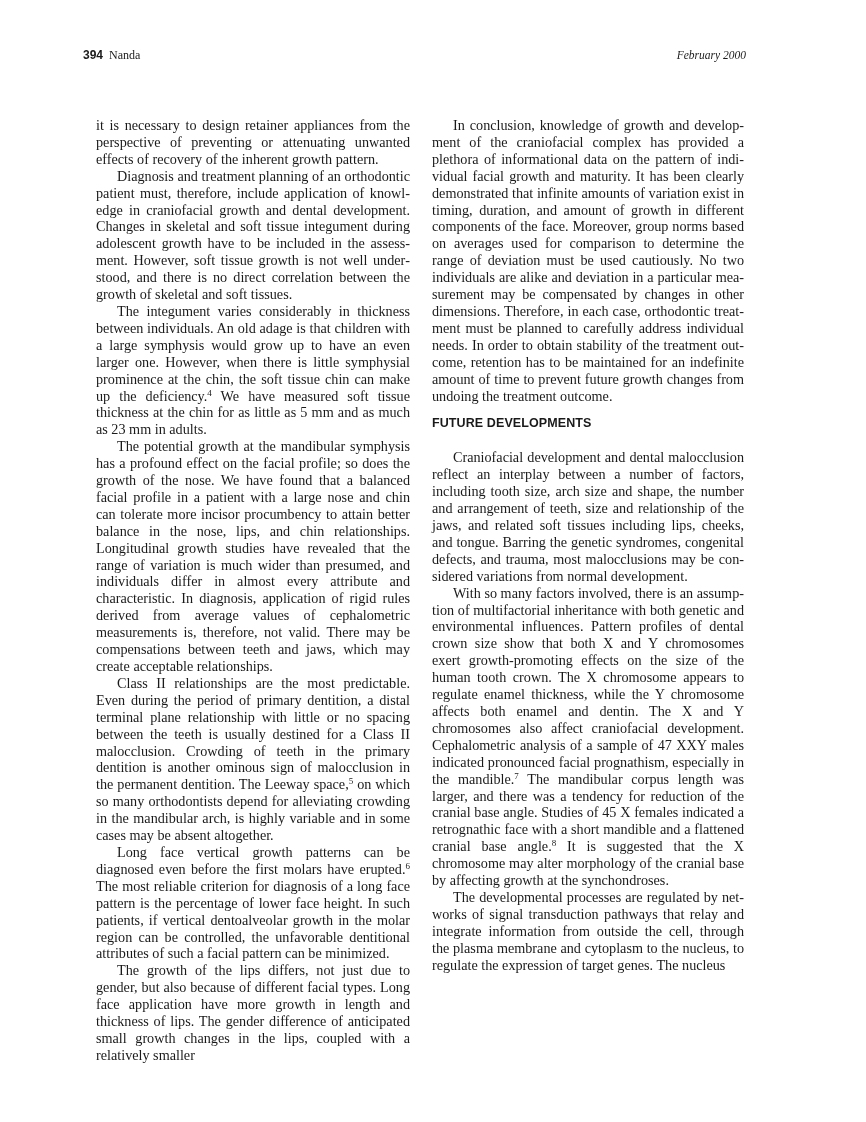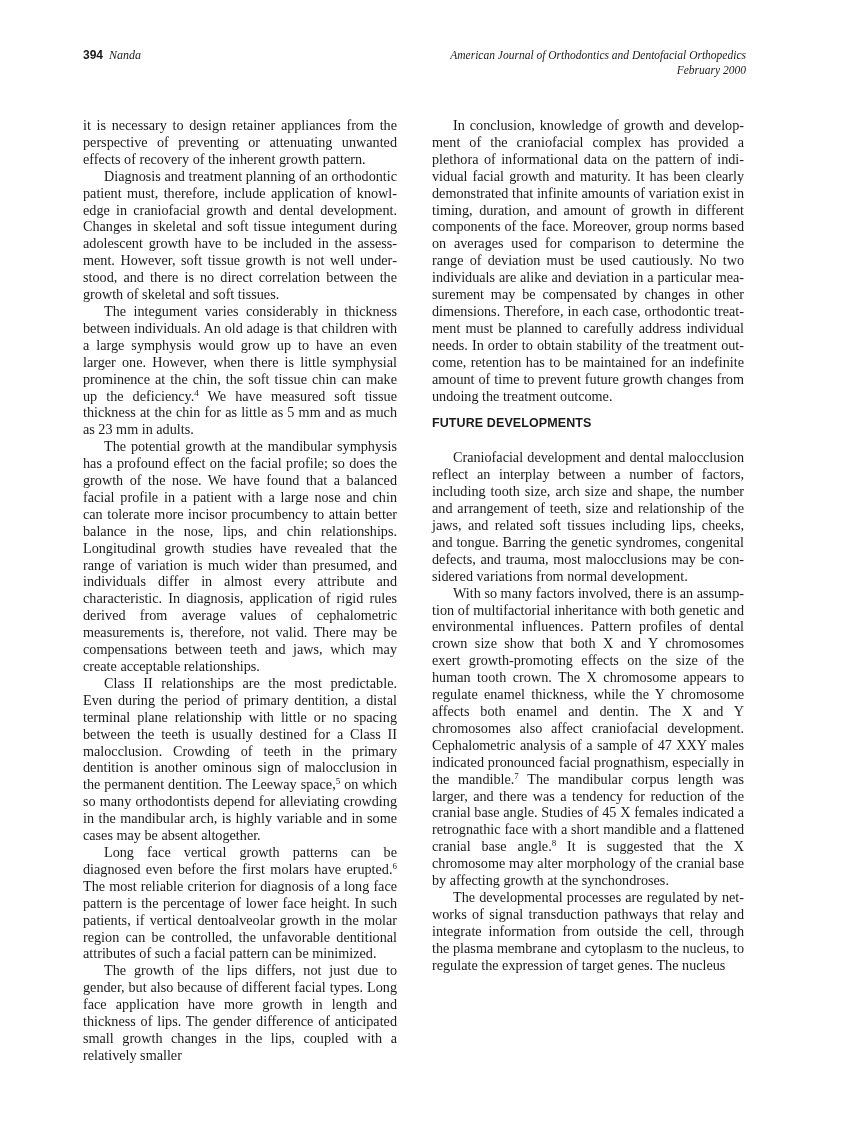--- a/index.html
+++ b/index.html
@@ -1,42 +1,41 @@
 <!DOCTYPE html>
 <html><head>
   <meta charset="utf-8">
   <style>
     html, body { margin: 0; padding: 0; background: #ffffff; }
     body { width: 866px; height: 1122px; position: relative; overflow: hidden; color: #1a1a1a; }
     .page { position: absolute; left: 0; top: 0; width: 866px; height: 1122px; }
     .running-head { position: absolute; left: 83px; top: 48px; width: 663px; height: 40px; }
     .rh-left { position: absolute; left: 0; top: 0; font-size: 12px; line-height: 14px; }
     .rh-pagenum { font-family: "Liberation Sans", sans-serif; font-weight: bold; font-size: 12px; }
-    .rh-author { font-family: "Liberation Serif", serif; font-style: italic; font-size: 12px; margin-left: 3px; }
+    .rh-author { font-family: "Liberation Serif", serif; font-size: 12px; margin-left: 3px; }
     .rh-right { position: absolute; right: 0; top: 0; text-align: right; font-family: "Liberation Serif", serif; font-style: italic; font-size: 11.5px; line-height: 15px; }
     .column { position: absolute; top: 117px; font-family: "Liberation Serif", serif; font-size: 14.2px; line-height: 16.9px; text-align: justify; hyphens: manual; }
-    .col-left { left: 83px; width: 314px; }
+    .col-left { left: 96px; width: 314px; }
     .col-right { left: 432px; width: 312px; }
     .column p { margin: 0; text-indent: 21px; }
     .column p.no-indent { text-indent: 0; }
     .column sup { font-size: 9px; line-height: 0; vertical-align: 5px; }
     .section-heading { font-family: "Liberation Sans", sans-serif; font-weight: bold; font-size: 12.5px; line-height: 16px; margin: 11px 0 18px 0; text-align: left; letter-spacing: 0.1px; }
   </style>
 </head>
 <body>
 
 <div class="page">
 
   <div class="running-head">
     <div class="rh-left">
       <span class="rh-pagenum">394</span>
       <span class="rh-author">Nanda</span>
     </div>
     <div class="rh-right">
-      <div>American Journal of Orthodontics and Dentofacial Orthopedics</div>
       <div>February 2000</div>
     </div>
   </div>
 
   <div class="column col-left">
     <p class="no-indent">it is necessary to design retainer appliances from the perspective of preventing or attenuating unwanted effects of recovery of the inherent growth pattern.</p>
     <p>Diagnosis and treatment planning of an orthodontic patient must, therefore, include application of knowl­edge in craniofacial growth and dental development. Changes in skeletal and soft tissue integument during adolescent growth have to be included in the assess­ment. However, soft tissue growth is not well under­stood, and there is no direct correlation between the growth of skeletal and soft tissues.</p>
     <p><span>The integument varies considerably in thickness between individuals. An old adage is that children with a large symphysis would grow up to have an even larger one. However, when there is little symphysial promi­nence at the chin, the soft tissue chin can make up the deficiency.</span><sup>4</sup><span> We have measured soft tissue thickness at the chin for as little as 5 mm and as much as 23 mm in adults.</span></p>
     <p>The potential growth at the mandibular symphysis has a profound effect on the facial profile; so does the growth of the nose. We have found that a balanced facial profile in a patient with a large nose and chin can toler­ate more incisor procumbency to attain better balance in the nose, lips, and chin relationships. Longitudinal growth studies have revealed that the range of variation is much wider than presumed, and individuals differ in almost every attribute and characteristic. In diagnosis, application of rigid rules derived from average values of cephalometric measurements is, therefore, not valid. There may be compensations between teeth and jaws, which may create acceptable relationships.</p>
     <p><span>Class II relationships are the most predictable. Even during the period of primary dentition, a distal terminal plane relationship with little or no spacing between the teeth is usually destined for a Class II malocclusion. Crowding of teeth in the primary dentition is another ominous sign of malocclusion in the permanent denti­tion. The Leeway space,</span><sup>5</sup><span> on which so many orthodon­tists depend for alleviating crowding in the mandibular arch, is highly variable and in some cases may be absent altogether.</span></p>

